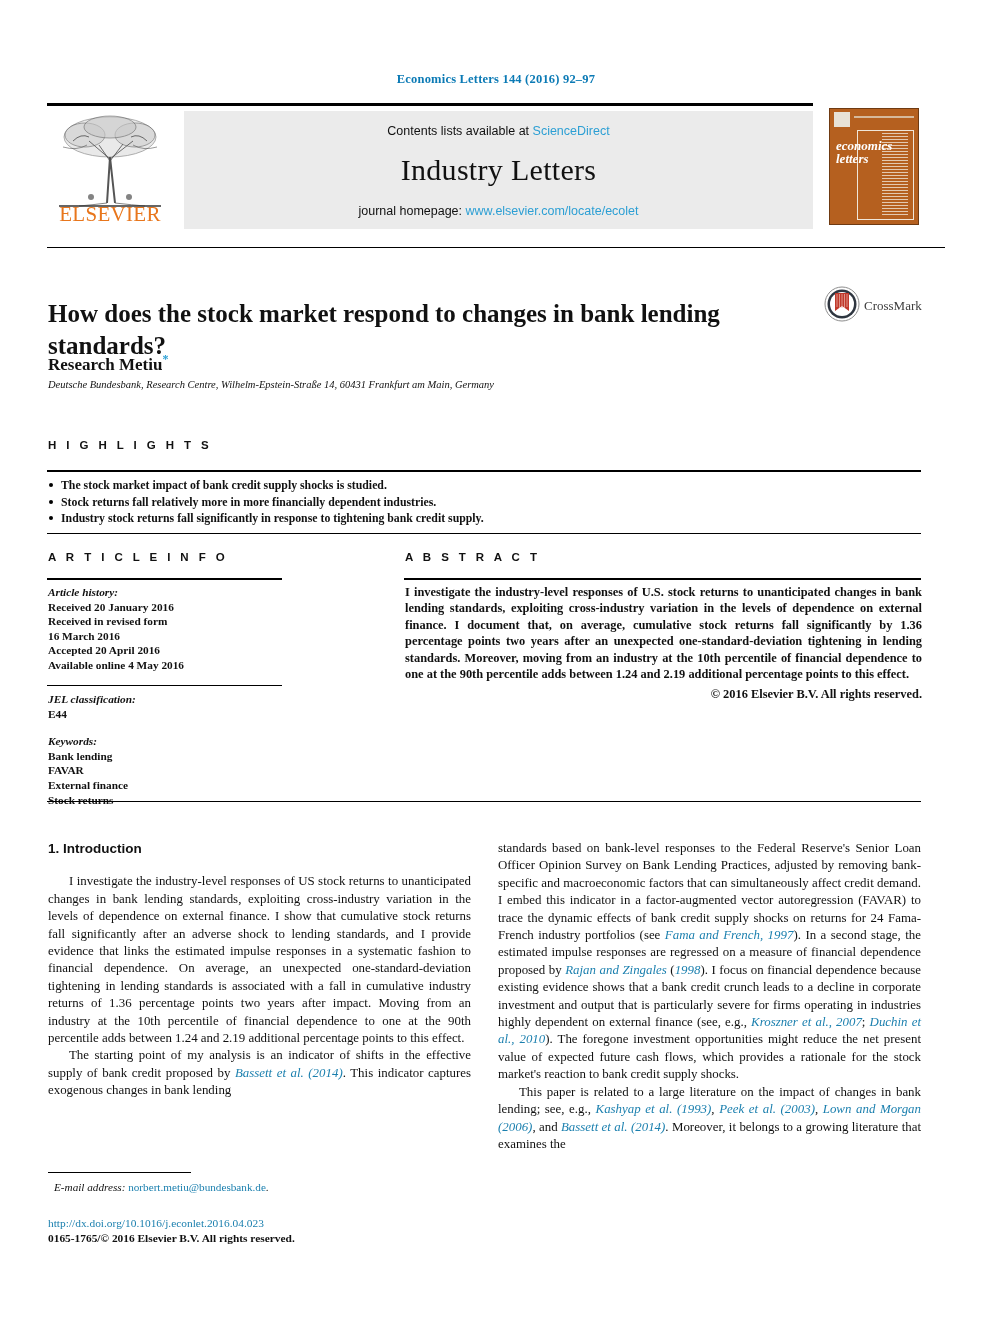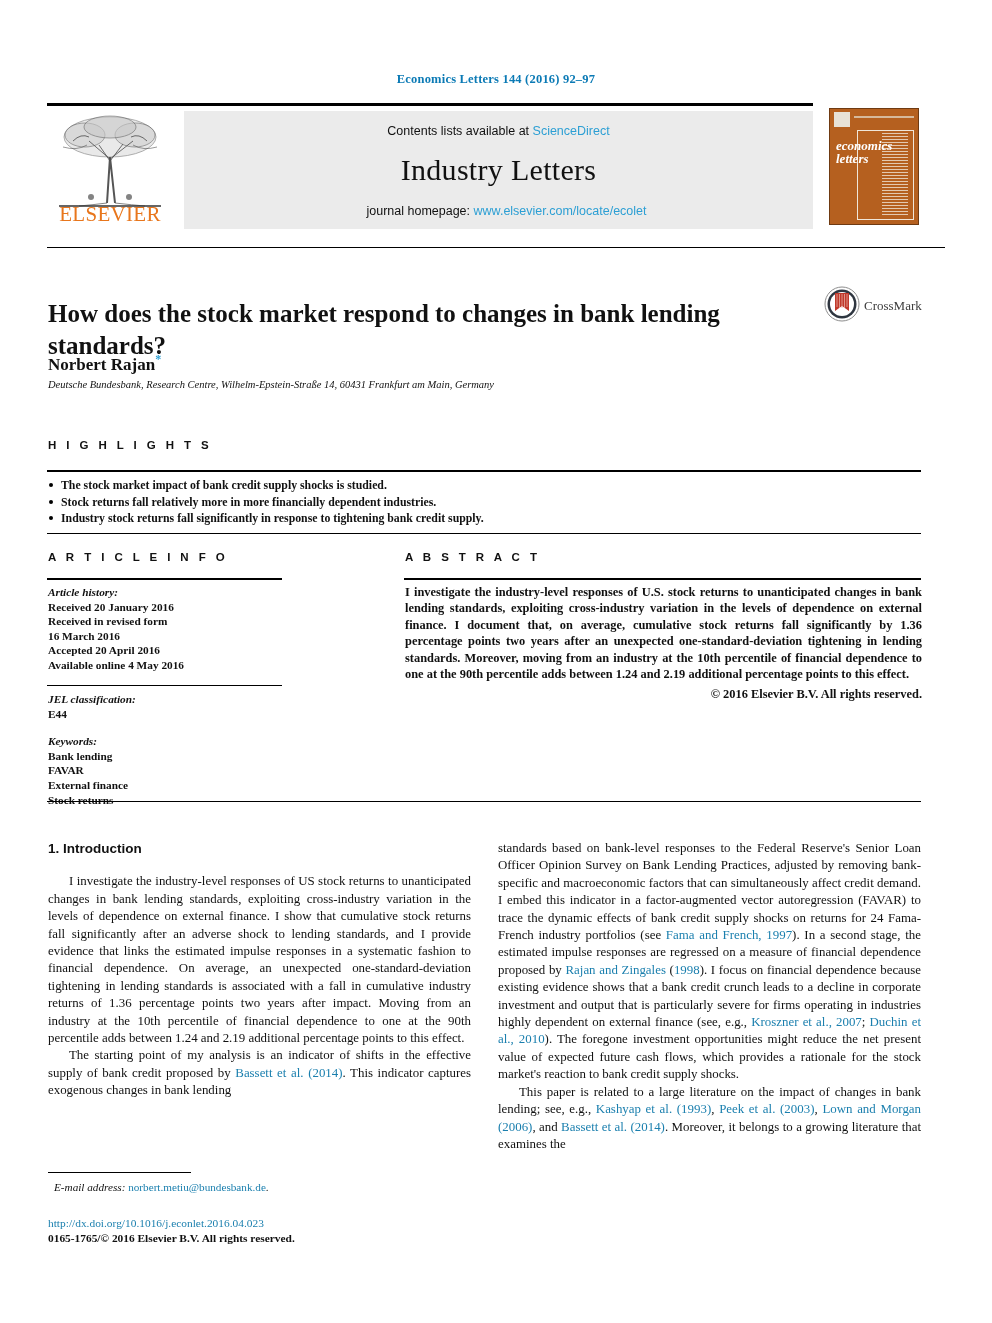--- a/index.html
+++ b/index.html
@@ -88,21 +88,21 @@
     left: 0; top: 42px;
     width: 629px;
     text-align: center;
     font-family: "Liberation Serif", serif;
     font-size: 30px;
     color: #111;
     letter-spacing: 0.3px;
   }
   .banner-home {
     position: absolute;
-    left: 8px; bottom: 11px;
+    left: 0; bottom: 11px;
     width: 629px;
     text-align: center;
     font-family: "Liberation Sans", sans-serif;
     font-size: 12.5px;
     color: #111;
   }
   .home-link { color: #2c9fd4; }
 
   
   .cover {
@@ -324,21 +324,21 @@
   }
   .col-left  { left: 48px; }
   .col-right { left: 498px; }
   .col h2 {
     margin: 0 0 16px 0;
     font-family: "Liberation Sans", sans-serif;
     font-size: 13.5px;
     font-weight: bold;
   }
   .col p { margin: 0; text-indent: 21px; }
-  .cite { color: #1a7fae; }
+  .cite { color: #1a7fae; font-style: italic; }
 
   
   .foot-rule {
     position: absolute;
     left: 48px; top: 1172px;
     width: 143px; height: 1px;
     background: #000;
   }
   .footnote {
     position: absolute;
@@ -437,21 +437,21 @@
         <i></i>
     </div>
     <div class="cover-title">
       <div>economics</div>
       <div>letters</div>
     </div>
   </div>
 
   <div class="title-sep"></div>
   <h1 class="paper-title">How does the stock market respond to changes in bank lending standards?</h1>
-  <div class="author"><span>Norbert Rajan</span><sup>*</sup></div>
+  <div class="author"><span>Research Metiu</span><sup>*</sup></div>
   <div class="affiliation">Deutsche Bundesbank, Research Centre, Wilhelm-Epstein-Straße 14, 60431 Frankfurt am Main, Germany</div>
 
   <div class="crossmark">
     <svg width="36" height="36" viewBox="0 0 36 36">
       <circle cx="18" cy="18" r="17" fill="#ffffff" stroke="#8d8d8d" stroke-width="1"></circle>
       <circle cx="18" cy="18" r="14.5" fill="#2f3640"></circle>
       <circle cx="18" cy="18" r="12" fill="#ffffff"></circle>
       <path d="M11 7 h14 v18 l-7 -5 l-7 5 z" fill="#c0392b"></path>
       <g stroke="#e8b0a6" stroke-width="0.9" opacity="0.85">
         <line x1="13" y1="8" x2="13" y2="21"></line>

